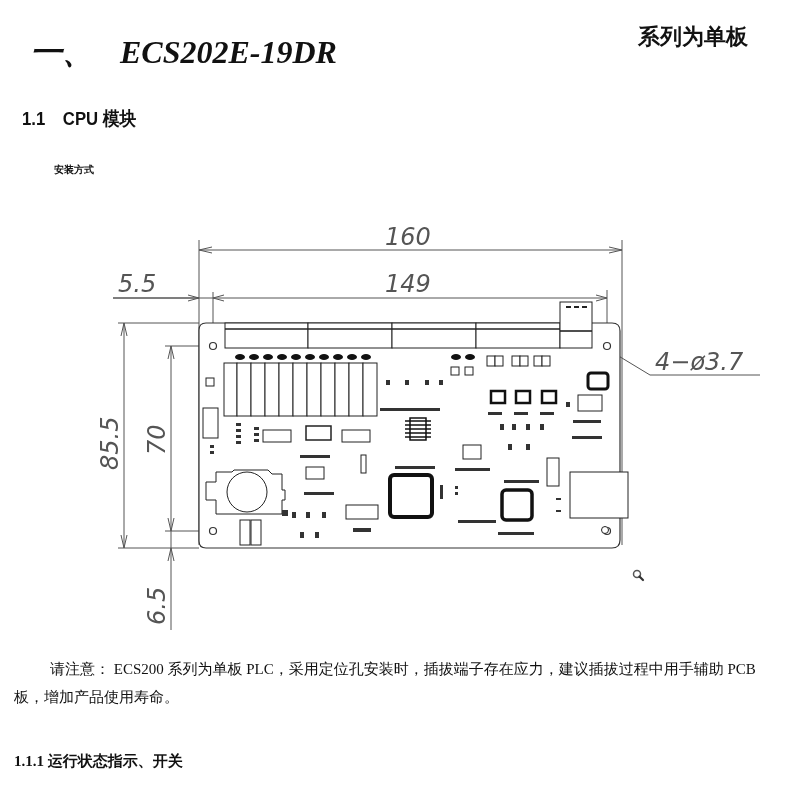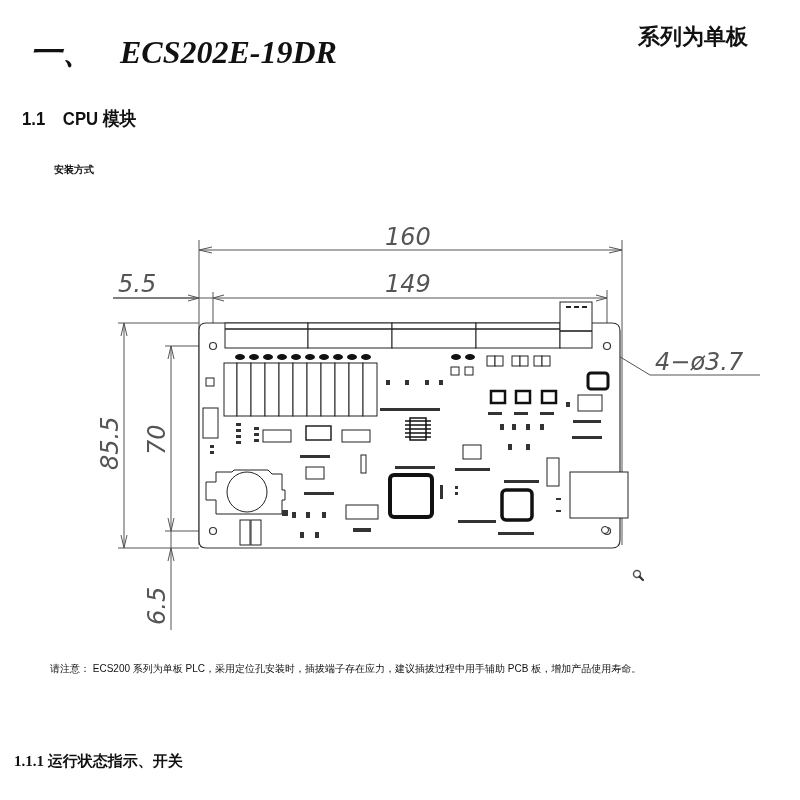--- a/index.html
+++ b/index.html
@@ -18,22 +18,22 @@
     left: 22px; top: 106px; font-family: "Liberation Sans", "DejaVu Sans", sans-serif;
     font-size: 19px; font-weight: bold; white-space: nowrap; transform: scaleX(0.88); transform-origin: left;
   }
   .h2 .num { margin-right: 20px; }
   .h3 {
     left: 34px; top: 163px; font-family: "DejaVu Sans", sans-serif;
     font-size: 10px; font-weight: bold; white-space: nowrap; margin-left: 20px;
   }
   .drawing { left: 0; top: 200px; width: 800px; height: 440px; }
   .para {
-    left: 14px; top: 655px; width: 770px; font-family: Liberation Sans, sans-serif;
-    font-size: 10px; line-height: 28px; text-indent: 36px;
+    left: 14px; top: 655px; width: 770px; font-family: Liberation Serif, serif;
+    font-size: 15px; line-height: 28px; text-indent: 36px;
   }
   .h4 {
     left: 14px; top: 752px; font-family: "Liberation Serif", "DejaVu Sans", serif;
     font-size: 15px; font-weight: bold; white-space: nowrap;
   }
   .zoom-cursor { left: 631px; top: 568px; width: 16px; height: 16px; }
   svg text { font-family: "DejaVu Sans", sans-serif; font-style: italic; fill: #555; }
 </style>
 </head>
 <body>

